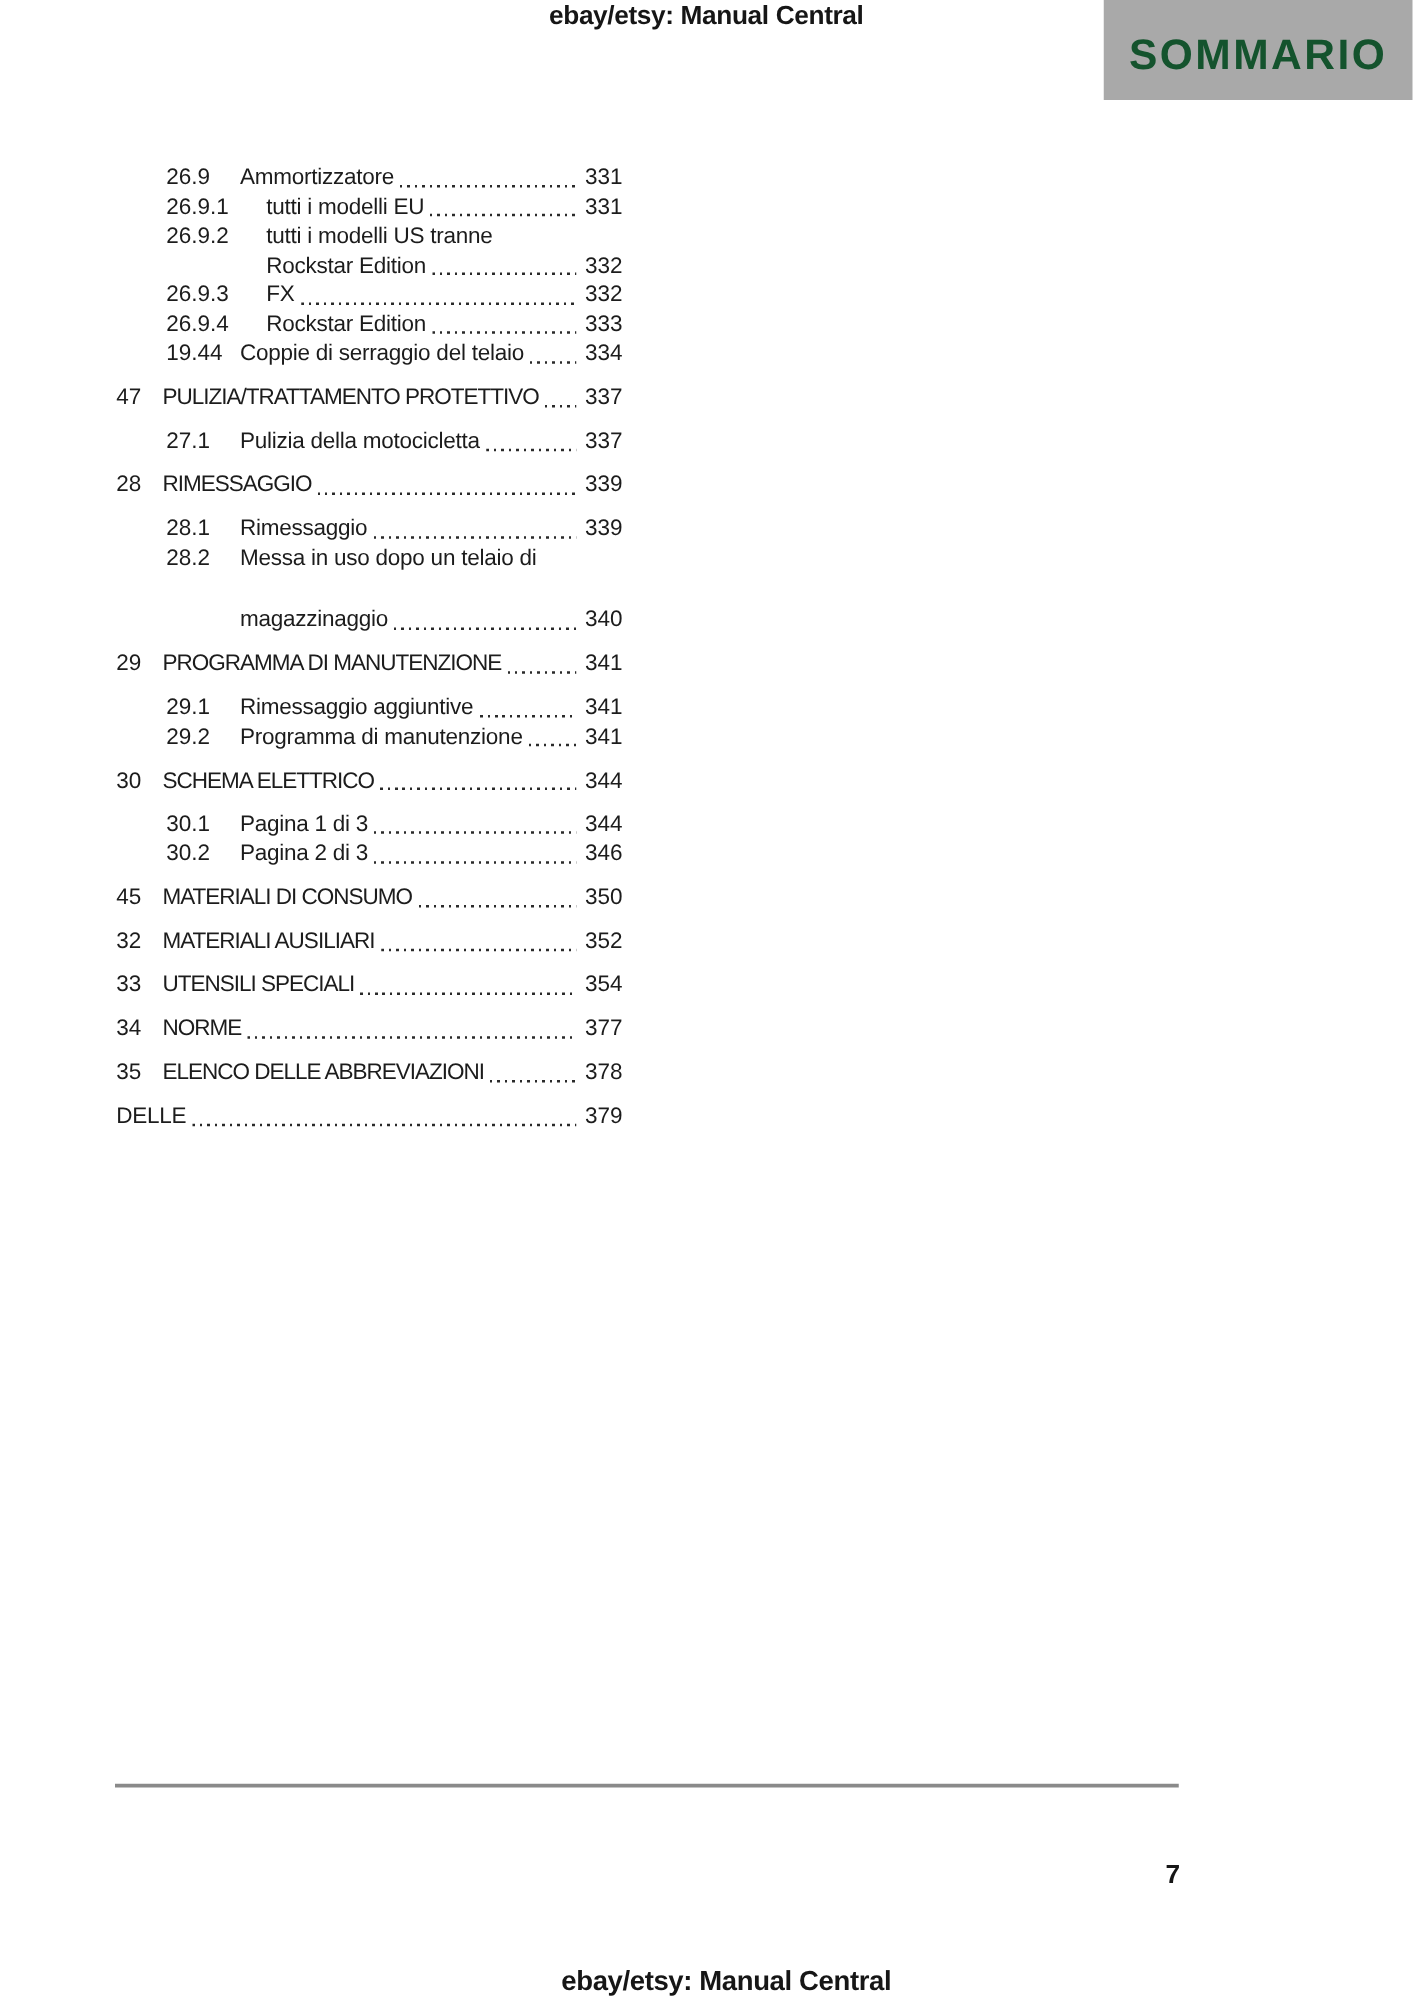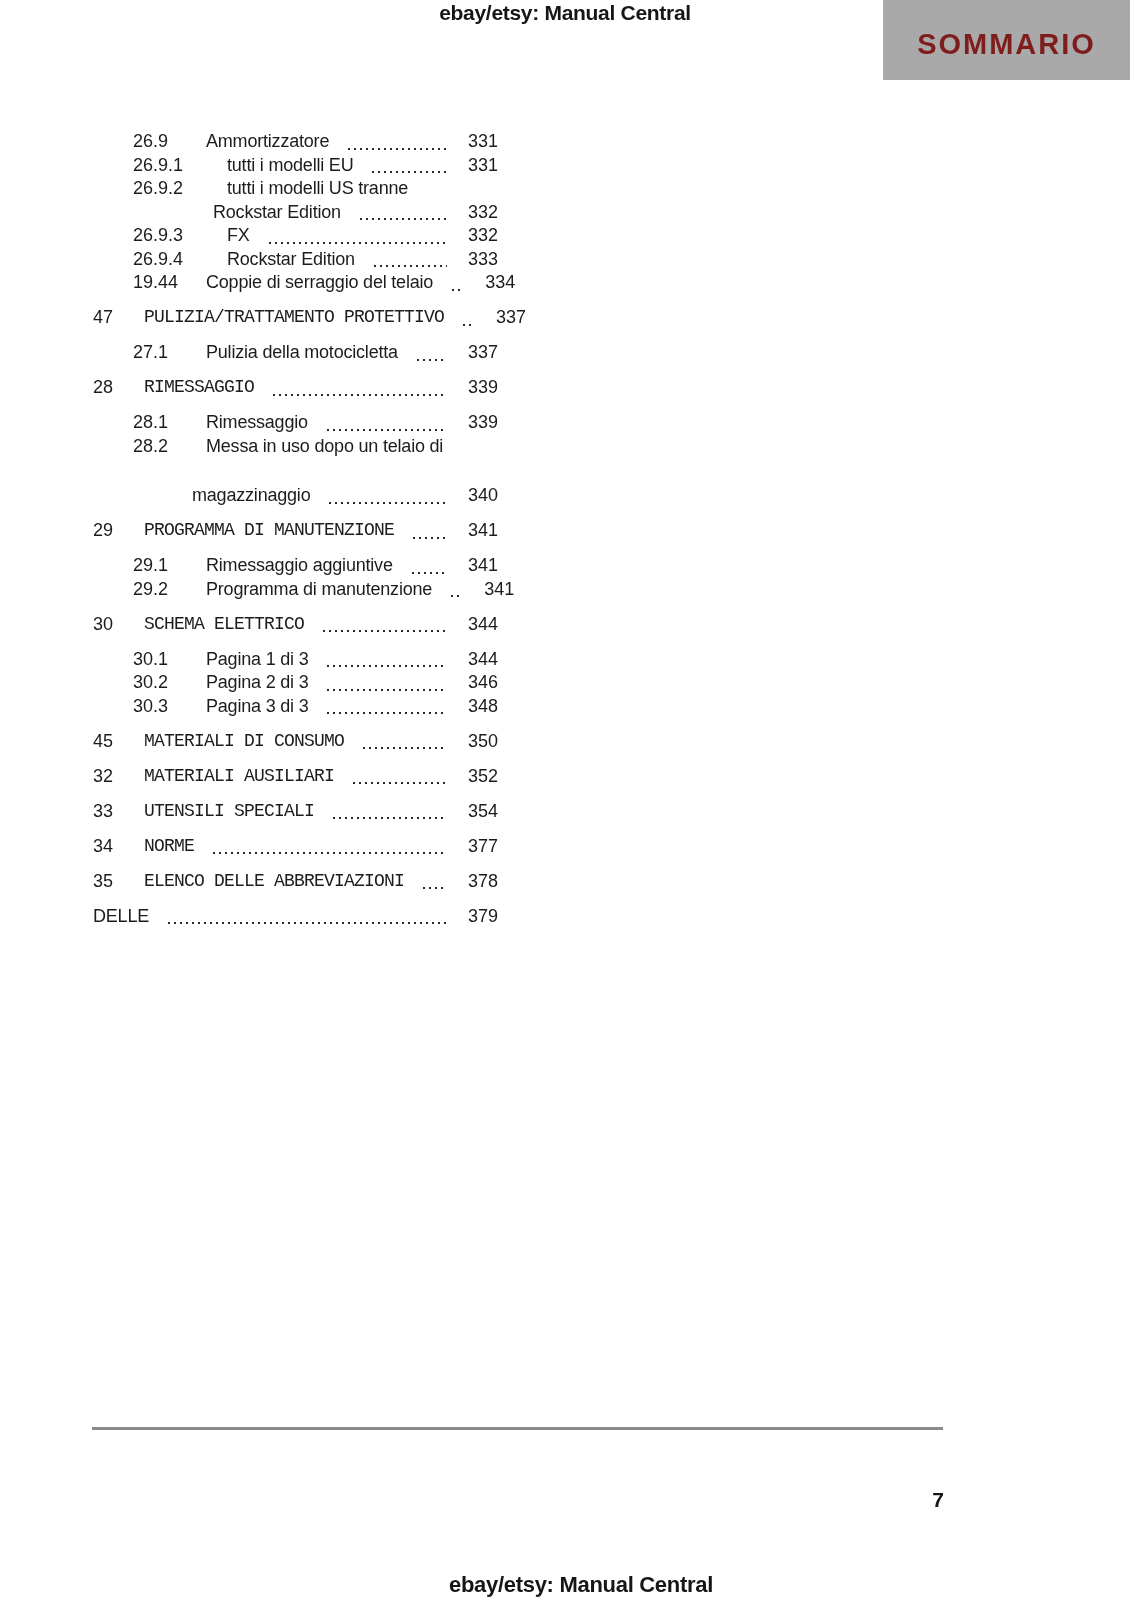--- a/index.html
+++ b/index.html
@@ -9,36 +9,36 @@
   }
   .page-header{
     position:absolute;top:1px;left:0;right:0;text-align:center;
     font-size:21px;font-weight:bold;letter-spacing:-0.3px;color:#161616;
   }
   .banner{
     position:absolute;left:883px;top:0;width:247px;height:80px;
     background:#a9a9a9;display:flex;align-items:center;justify-content:center;
   }
   .banner-label{
-    font-weight:bold;font-size:29px;letter-spacing:2px;color:#7f1d1d;padding-top:8px;
+    font-weight:bold;font-size:34px;letter-spacing:2px;color:#14532d;padding-top:8px;
   }
   .toc{
     position:absolute;left:93px;top:130px;width:405px;
     font-size:18px;line-height:23.5px;
   }
   .entry.gap{margin-top:11.5px;}
-  .row{display:flex;gap:14px;}
+  .row{display:flex;}
   .num{flex:0 0 auto;}
   .lvl1 > .row > .num{width:37px;}
   .lvl2 > .row > .num{margin-left:40px;width:59px;}
   .lvl3 > .row > .num{margin-left:40px;width:80px;}
   .lvl2 > .row.cont{padding-left:99px;margin-top:26px;}
   .lvl3 > .row.cont{padding-left:120px;}
   .title{white-space:nowrap;letter-spacing:-0.2px;}
-  .lvl1 .title{letter-spacing:-0.8px;font-family:Liberation Mono, monospace;}
+  .lvl1 .title{letter-spacing:-0.8px;}
   .leader{
     flex:1 1 auto;height:2px;align-self:flex-end;
     margin:0 7px 4px 5px;min-width:12px;
     background-image:repeating-linear-gradient(to right,#2a2a2a 0 2px,transparent 2px 6px);
   }
   .pagenum{flex:0 0 auto;width:30px;text-align:right;}
   .footer-rule{
     position:absolute;left:92px;top:1427px;width:851px;height:3px;background:#8a8a8a;
   }
   .page-number{
@@ -197,28 +197,20 @@
       </div>
     </div>
     <div class="entry lvl2">
       <div class="row">
         <span class="num">30.2</span>
         <span class="title">Pagina 2 di 3</span>
         <span class="leader"></span>
         <span class="pagenum">346</span>
       </div>
     </div>
-    <div class="entry lvl2">
-      <div class="row">
-        <span class="num">30.3</span>
-        <span class="title">Pagina 3 di 3</span>
-        <span class="leader"></span>
-        <span class="pagenum">348</span>
-      </div>
-    </div>
     <div class="entry lvl1 gap">
       <div class="row">
         <span class="num">45</span>
         <span class="title">MATERIALI DI CONSUMO</span>
         <span class="leader"></span>
         <span class="pagenum">350</span>
       </div>
     </div>
     <div class="entry lvl1 gap">
       <div class="row">

